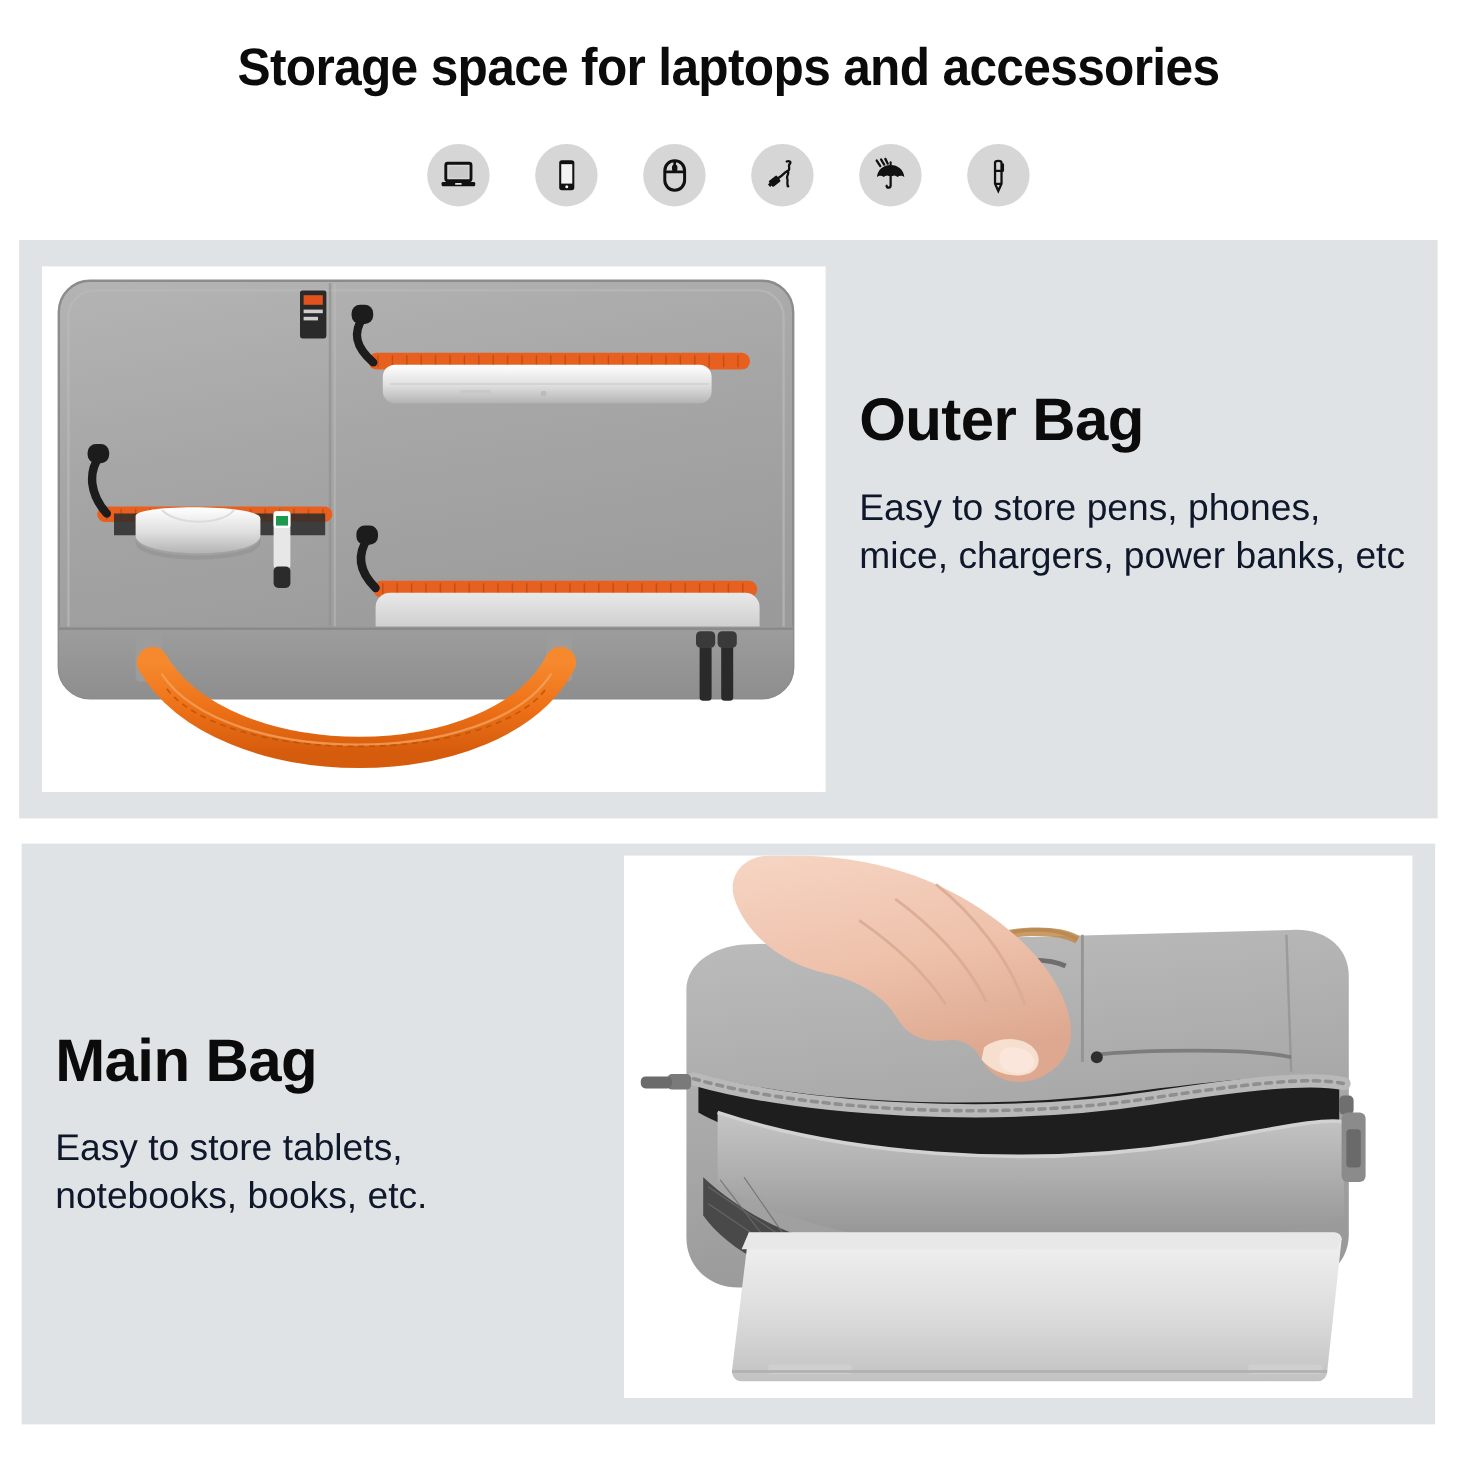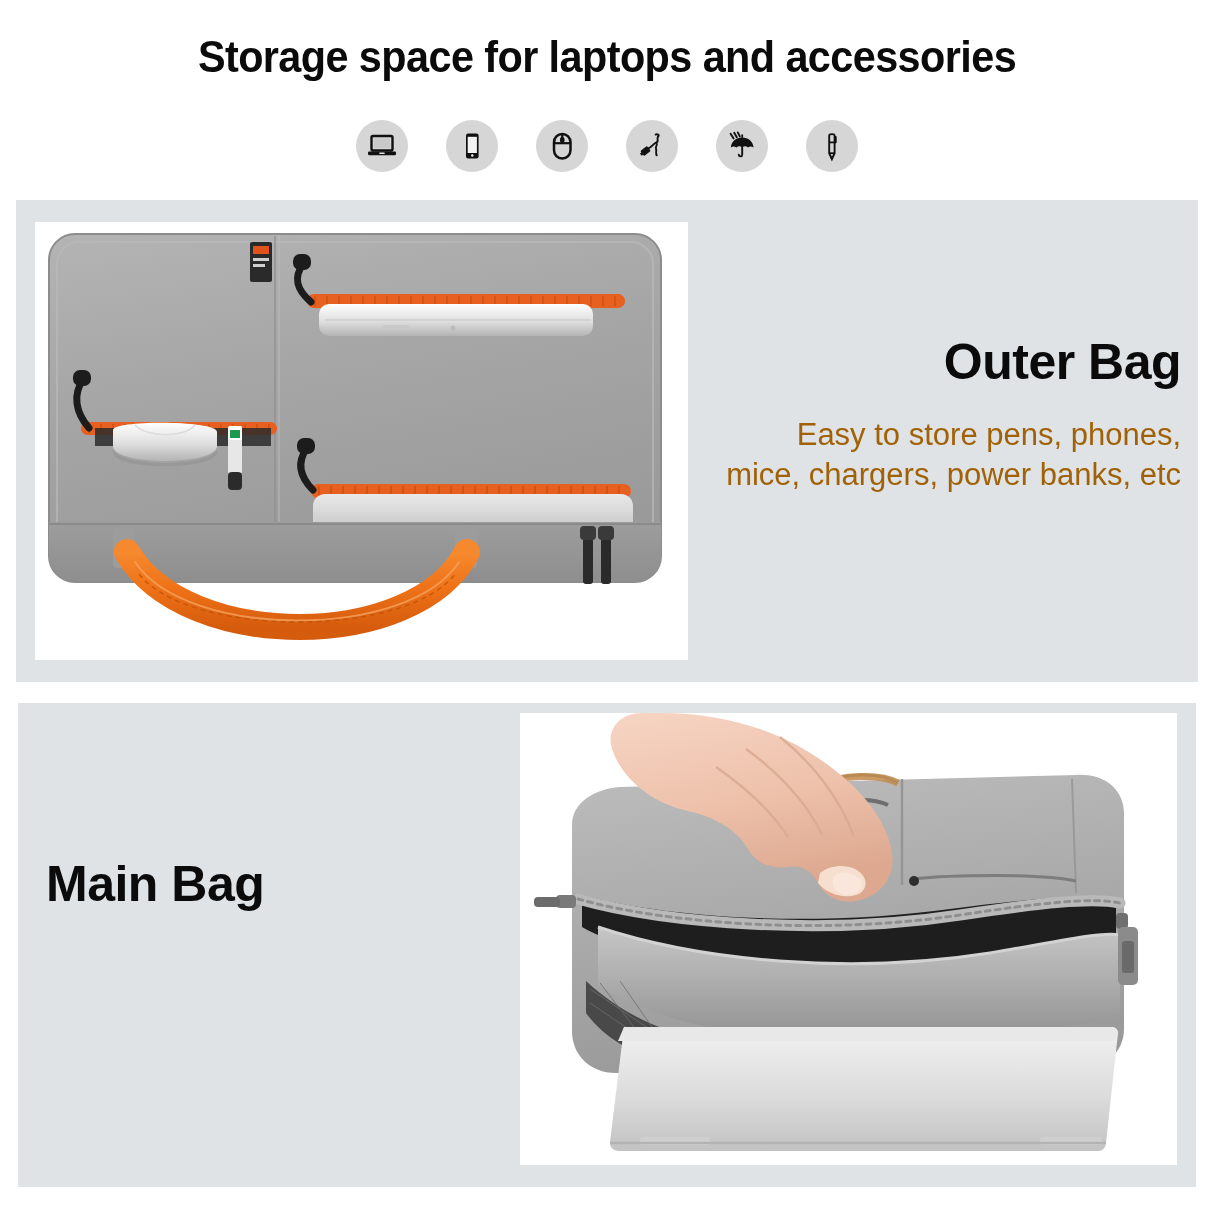--- a/index.html
+++ b/index.html
@@ -90,44 +90,43 @@
     left: 502px;
     top: 10px;
     width: 657px;
     height: 452px;
   }
 
   
   .text-block { position: absolute; }
   #outer-text-block {
     left: 700px;
-    top: 136px;
+    top: 124px;
     width: 465px;
-    text-align: right;
   }
   #main-text-block {
     left: 28px;
     top: 155px;
     width: 430px;
     text-align: left;
   }
   .bag-heading {
     font-family: "Liberation Sans", sans-serif;
     font-weight: bold;
     font-size: 50px;
     color: #0b0b0b;
     line-height: 1.05;
     margin: 0 0 26px 0;
     letter-spacing: -0.5px;
   }
   .bag-desc {
     font-family: "Liberation Sans", sans-serif;
     font-weight: normal;
     font-size: 31px;
-    color: #a16207;
+    color: #0f172a;
     line-height: 1.32;
     margin: 0;
   }
 
   
   .art { position: absolute; left: 0; top: 0; width: 100%; height: 100%; }
 </style>
 </head>
 <body>
 
@@ -377,20 +376,21 @@
     <div class="bag-heading">Outer Bag</div>
     <div class="bag-desc">Easy to store pens, phones, mice, chargers, power banks, etc</div>
   </div>
 
 </div>
 
 <div class="panel" id="panel-main">
 
   <div class="text-block" id="main-text-block">
     <div class="bag-heading">Main Bag</div>
+    <div class="bag-desc">Easy to store tablets, notebooks, books, etc.</div>
   </div>
 
   <div class="photo-frame" id="photo-main">
     <svg class="art" viewBox="0 0 657 452" preserveAspectRatio="xMidYMid meet">
       <defs>
         <linearGradient id="fabric2" x1="0" y1="0" x2="0.2" y2="1">
           <stop offset="0%" stop-color="#bcbcbc"></stop>
           <stop offset="50%" stop-color="#ababab"></stop>
           <stop offset="100%" stop-color="#9a9a9a"></stop>
         </linearGradient>

